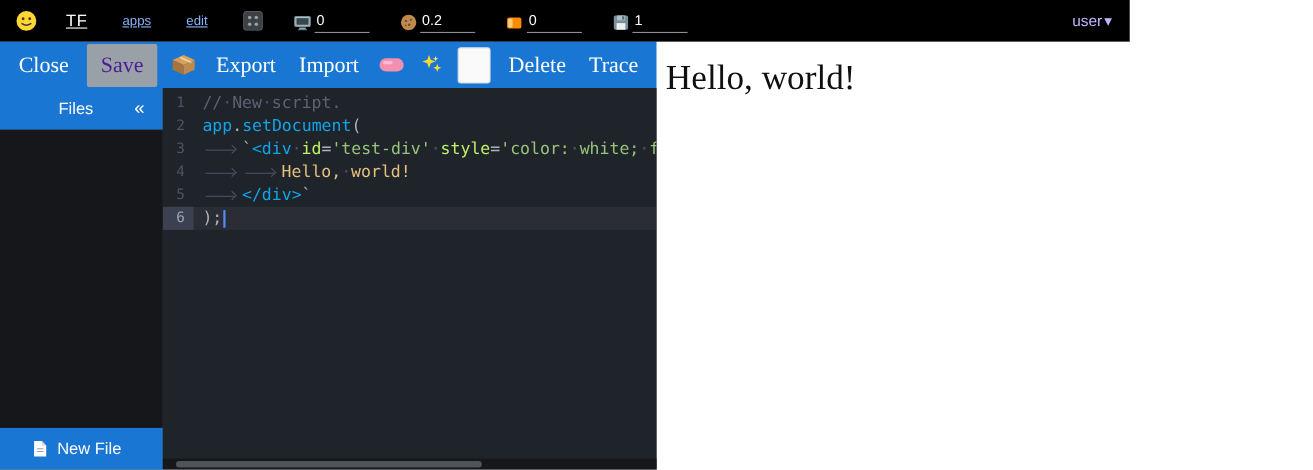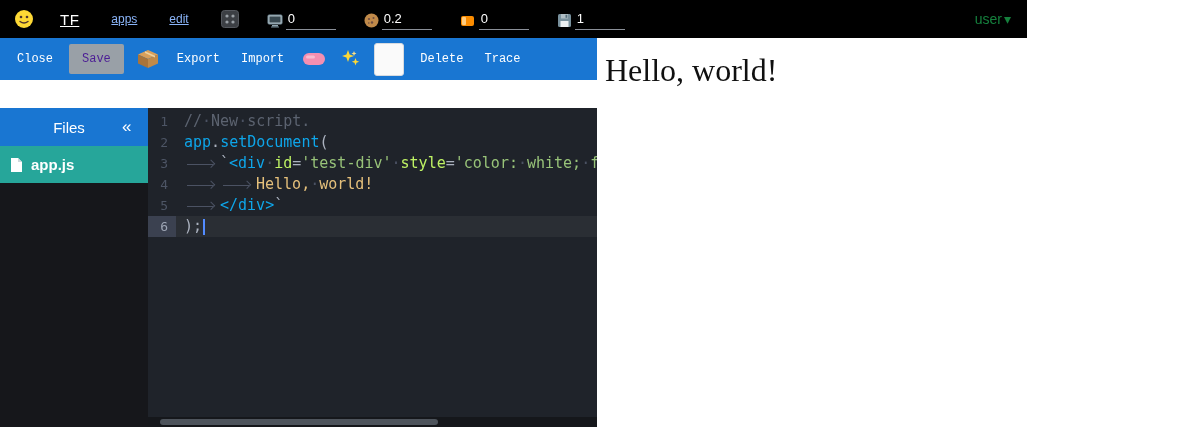--- a/index.html
+++ b/index.html
@@ -11,38 +11,38 @@
   
   .topbar { height:38px; background:#000; color:#fff; display:flex; align-items:center;
             padding:0 16px 0 14px; flex:0 0 38px; }
   .topbar .brand { margin-left:26px; color:#fff; text-decoration:underline; font-size:15px; letter-spacing:.5px; }
   .topbar .navlink { margin-left:32px; color:#8ab4f8; text-decoration:underline; font-size:12px; cursor:pointer; }
   .topbar .gridbtn { margin-left:32px; display:flex; align-items:center; cursor:pointer; background:none; border:none; }
   .stat { display:flex; align-items:flex-end; margin-left:28px; }
   .stat .sicon { display:flex; align-items:center; margin-right:3px; padding-bottom:2px; }
   .stat-value { display:inline-block; width:50px; border-bottom:1px solid #8a8f98;
                 color:#fff; font-size:13px; padding:2px 0 3px 2px; }
-  .usermenu { margin-left:auto; color:#15803d; font-size:14px; cursor:pointer; display:flex; align-items:center; gap:2px; }
+  .usermenu { margin-left:auto; color:#c4b5fd; font-size:14px; cursor:pointer; display:flex; align-items:center; gap:2px; }
 
   
   .main { flex:1; display:flex; min-height:0; }
   .left { flex:0 0 597px; display:flex; flex-direction:column; min-height:0; }
 
   
   .toolbar { flex:0 0 42px; background:#1976d2; display:flex; align-items:center;
              padding:0 12px; gap:11px; }
-  .tbtn { background:transparent; border:none; color:#fff; font-size:12px;
-          padding:8px 5px; cursor:pointer; font-family:Liberation Mono, monospace; }
+  .tbtn { background:transparent; border:none; color:#fff; font-size:20px;
+          padding:8px 5px; cursor:pointer; font-family:Liberation Serif, serif; }
   .tbtn-save { background:#99a0a7; color:#4c1d95; padding:8px 13px; border-radius:2px; }
   .tbtn-icon { background:transparent; border:none; padding:4px 2px; cursor:pointer; display:flex; align-items:center; }
   .tbtn-blank { width:30px; height:33px; background:#fafafa; border:1px solid #d7dbe0;
                 border-radius:3px; cursor:pointer; }
 
   
-  .workspace { flex:1; display:flex; min-height:0;margin-top:28px; }
+  .workspace { flex:1; display:flex; min-height:0; }
 
   
   .sidebar { flex:0 0 148px; display:flex; flex-direction:column; background:#16171b; }
   .files-header { flex:0 0 38px; background:#1976d2; color:#fff; display:flex; align-items:center; font-size:15px; }
   .files-header .fh-label { flex:1; text-align:center; margin-left:16px; }
   .files-header .fh-collapse { width:26px; font-size:17px; cursor:pointer; text-align:left; }
   .file-item { flex:0 0 37px; background:#26a69a; color:#fff; display:flex; align-items:center;
                gap:8px; padding-left:10px; font-size:15px; font-weight:bold; cursor:pointer; }
   .sidebar-filler { flex:1; background:#16171b; }
   .side-action { flex:0 0 37px; background:#1976d2; color:#fff; display:flex; align-items:center;
@@ -206,30 +206,31 @@
         <button class="tbtn">Trace</button>
       </div>
 
       <div class="workspace">
 
         <div class="sidebar">
           <div class="files-header">
             <span class="fh-label">Files</span>
             <span class="fh-collapse">«</span>
           </div>
-          <div class="file-item">
+          <div class="sidebar-filler"></div>
+          <button class="side-action">
             <span style="display:flex;">
               <svg width="13" height="16" viewBox="0 0 13 16">
                   <path d="M1 1 H8 L12 5 V15 H1 Z" fill="#ffffff"></path>
                   <path d="M8 1 L12 5 H8 Z" fill="#cfd8dc"></path>
+                  <path d="M3.5 8 H9.5 M3.5 10.5 H9.5" stroke="#90a4ae" stroke-width="1"></path>
                 </svg>
             </span>
-            <span>app.js</span>
-          </div>
-          <div class="sidebar-filler"></div>
+            <span>New File</span>
+          </button>
         </div>
 
         <div class="editor">
           <div class="ed-lines">
               <div class="ed-line">
                 <span class="gutter-num">1</span>
                 <span class="code-content"><span class="tok tok-comment">//</span><span class="tok tok-space"></span><span class="tok tok-comment">New</span><span class="tok tok-space"></span><span class="tok tok-comment">script.</span></span>
               </div>
               <div class="ed-line">
                 <span class="gutter-num">2</span>

